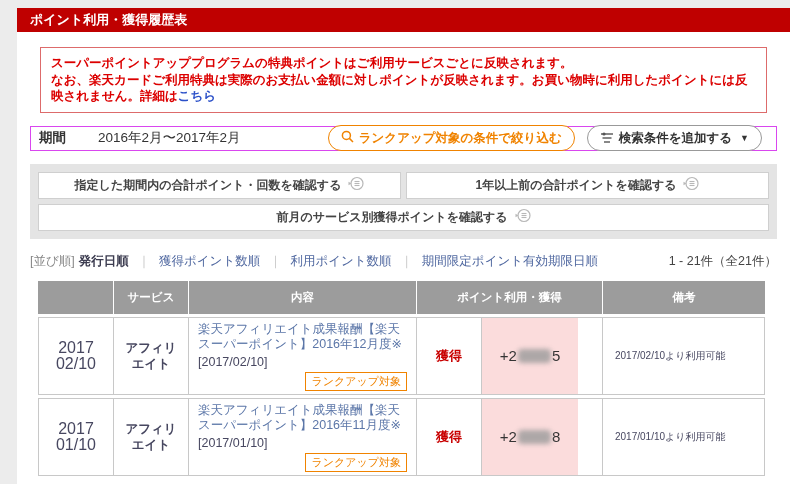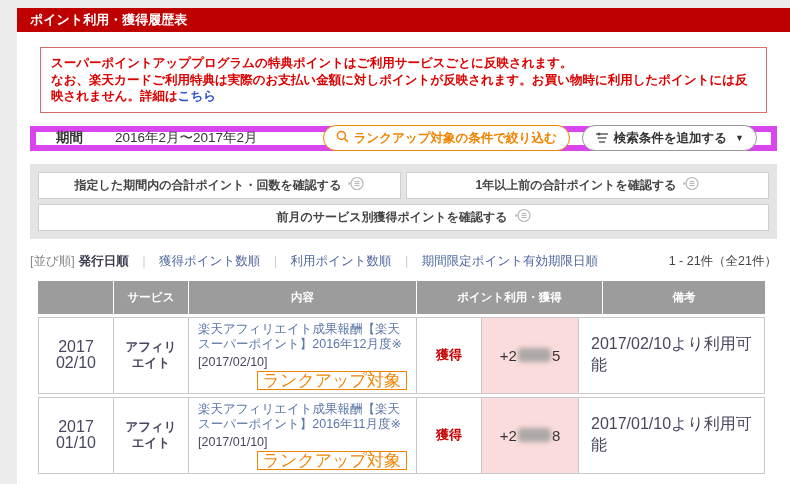--- a/index.html
+++ b/index.html
@@ -18,22 +18,22 @@
 
   
   .notice {
     margin:15px 10px 0 10px; border:1px solid #dd6b6b; background:#fff;
     padding:7px 10px; color:#dc0000; font-size:12.5px; font-weight:bold; line-height:16.5px;
   }
   .notice a { color:#2b50c8; text-decoration:none; cursor:pointer; }
 
   
   .period {
-    margin-top:13px; border:6px solid #d946ef; height:25px;
-    display:flex; align-items:center; padding:0 14px 0 20px; background:#fff;
+    margin-top:13px; border:1px solid #d946ef; height:25px;
+    display:flex; align-items:center; padding:0 14px 0 8px; background:#fff;
   }
   .period-label { font-size:13.5px; font-weight:bold; color:#333; margin-right:32px; }
   .period-value { font-size:13.5px; color:#333; }
   .period-actions { margin-left:auto; display:flex; align-items:flex-start; gap:12px; }
   .pill {
     height:26px; border-radius:14px; background:#fff; display:flex; align-items:center;
     gap:5px; padding:0 12px; font-size:12.5px; font-weight:bold; cursor:pointer; white-space:nowrap;
   }
   .pill-orange { border:1.5px solid #f08300; color:#f08300; }
   .pill-gray { border:1px solid #999; color:#333; }
@@ -72,29 +72,29 @@
   .td { display:flex; align-items:center; justify-content:center; }
   .td + .td { border-left:1px solid #c8c8c8; }
   .td-date { width:74px; flex-direction:column; font-size:16px; color:#474760; line-height:16px; }
   .td-service { width:75px; flex-direction:column; font-size:12.5px; font-weight:bold; color:#474760; line-height:16px; }
   .td-content { width:228px; display:block; padding:4px 9px 3px 9px; }
   .content-link { color:#5b76a8; font-size:12.5px; line-height:15.5px; cursor:pointer; display:block; }
   .content-date { color:#474760; font-size:12.5px; line-height:16px; margin-top:1px; }
   .badge-line { text-align:right; margin-top:1px; }
   .rankup-badge {
     display:inline-block; border:1px solid #f08300; color:#f08300;
-    font-size:17px; line-height:15px; padding:1px 5px; background:#fff;
+    font-size:11px; line-height:15px; padding:1px 5px; background:#fff;
   }
   .td-type { width:65px; color:#c80000; font-weight:bold; font-size:13px; }
   .td-points { width:97px; background:#fbdcdc; font-size:15px; color:#333; }
   .censor {
     display:inline-block; width:33px; height:14px; background:#9a9a9a;
     border-radius:4px; filter:blur(2.5px); opacity:.8; margin:0 1px; vertical-align:-2px;
   }
-  .td-remark { flex:1; justify-content:flex-start; padding-left:12px; padding-right:6px; font-size:16px; color:#474760; text-align:left; }
+  .td-remark { flex:1; justify-content:flex-start; padding-left:12px; padding-right:6px; font-size:10px; color:#474760; text-align:left;margin-left:24px; }
 
   .icon-svg { display:block; }
 </style>
 </head>
 <body>
 
 <div class="page">
   <div class="titlebar">ポイント利用・獲得履歴表</div>
 
   <div class="content">

